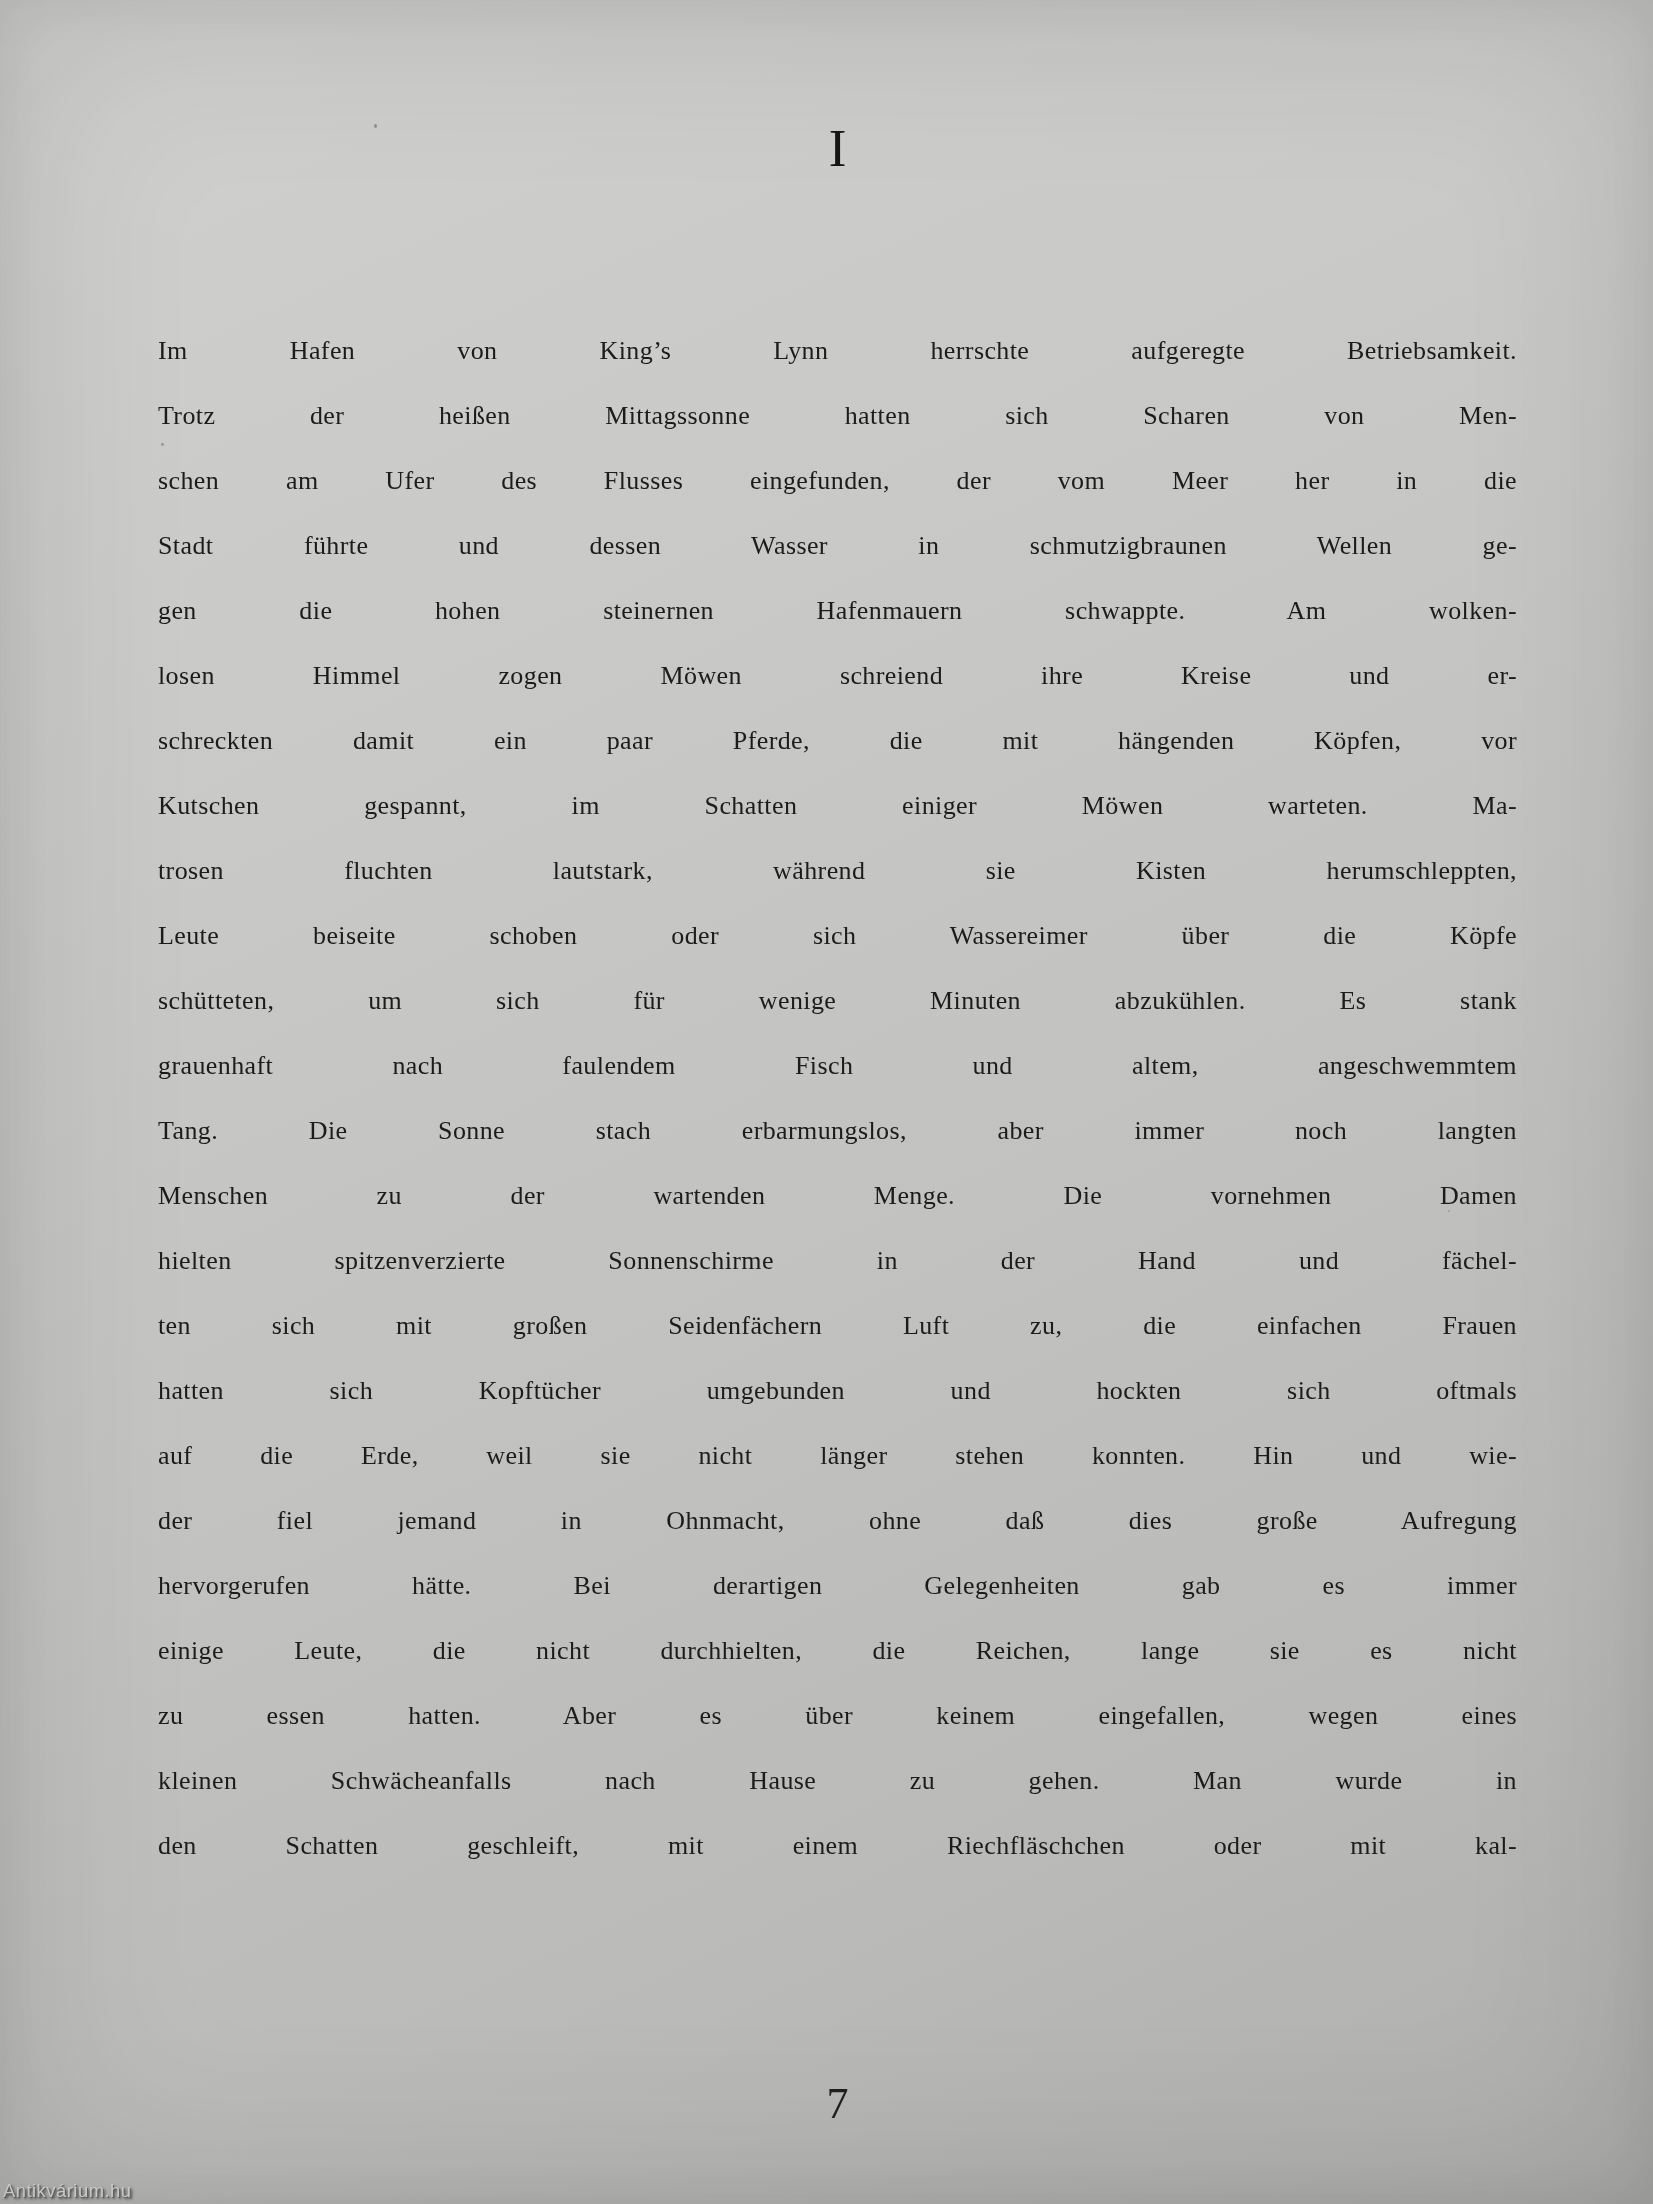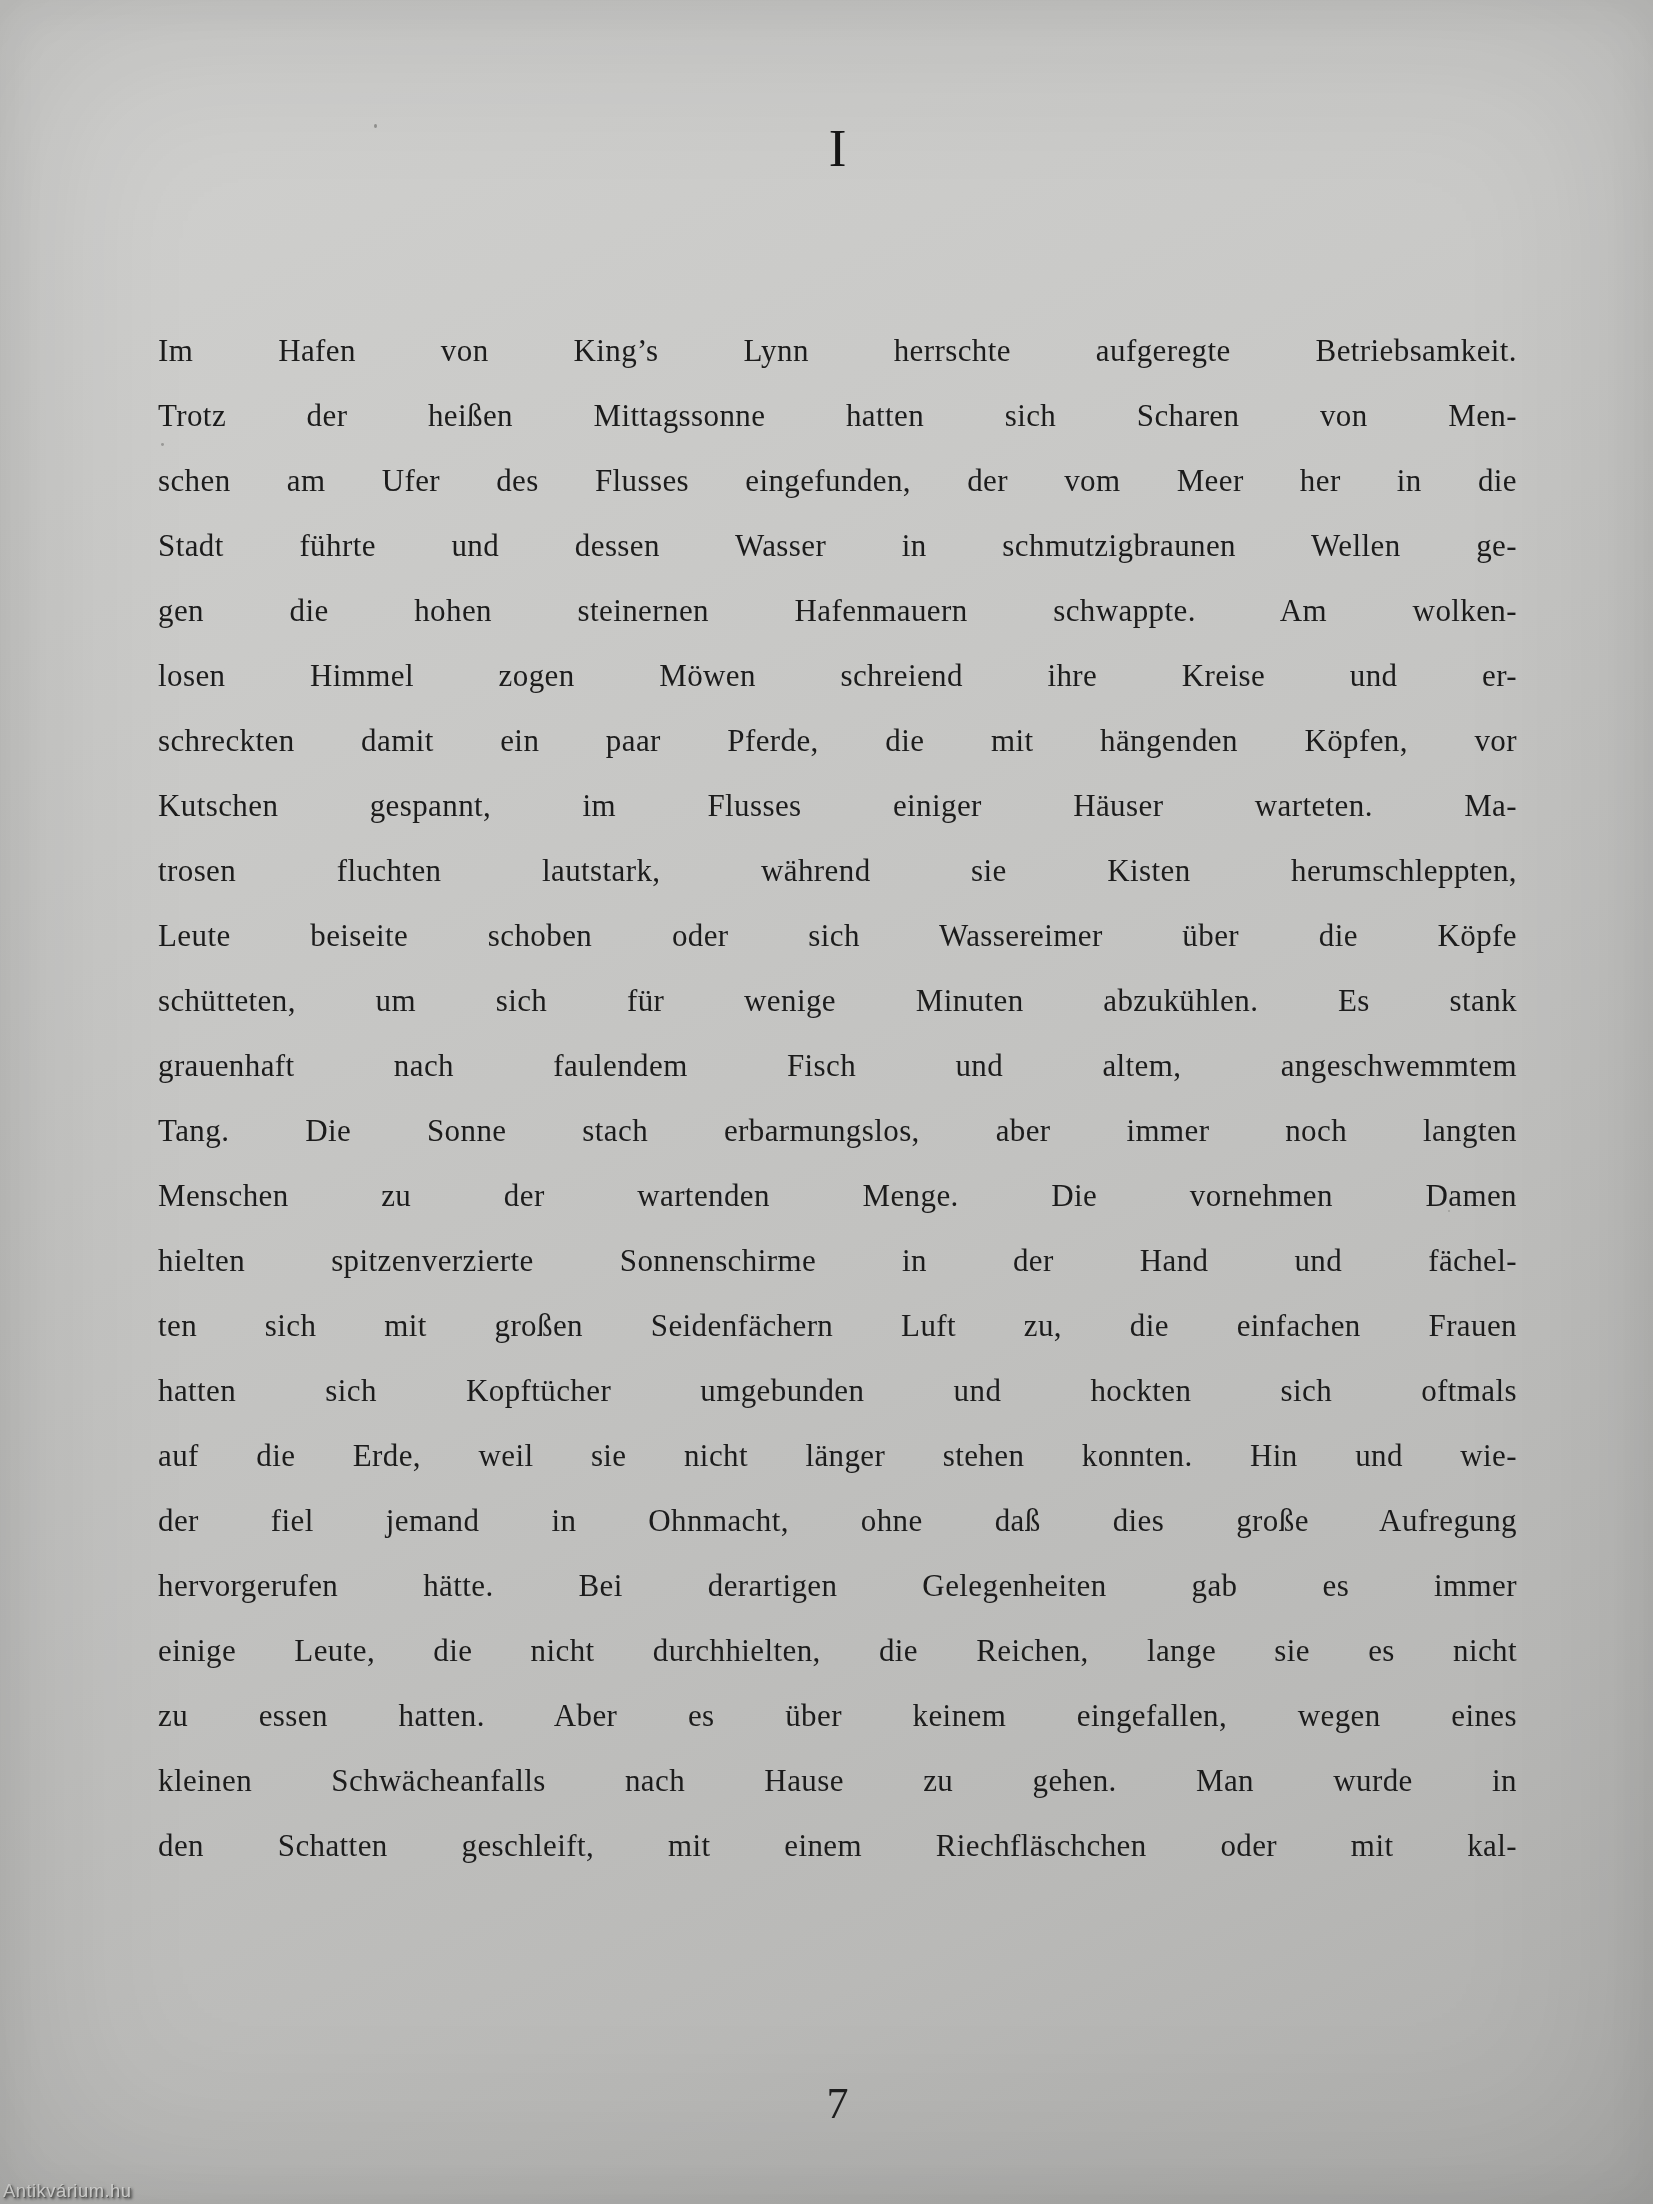--- a/index.html
+++ b/index.html
@@ -35,21 +35,21 @@
   .body-text {
     position: absolute;
     top: 318px;
     left: 158px;
     width: 1359px;
     color: #1c1c1c;
   }
   .line {
     height: 65px;
     line-height: 65px;
-    font-size: 31px;
+    font-size: 26px;
     letter-spacing: 0.4px;
     word-spacing: 1px;
     text-align: justify;
     text-align-last: justify;
     overflow: hidden;
   }
   .page-number {
     position: absolute;
     top: 2082px;
     left: 158px;
@@ -86,21 +86,21 @@
   <div class="heading">I</div>
 
   <div class="body-text">
       <div class="line">Im Hafen von King’s Lynn herrschte aufgeregte Betriebsamkeit.</div>
       <div class="line">Trotz der heißen Mittagssonne hatten sich Scharen von Men-</div>
       <div class="line">schen am Ufer des Flusses eingefunden, der vom Meer her in die</div>
       <div class="line">Stadt führte und dessen Wasser in schmutzigbraunen Wellen ge-</div>
       <div class="line">gen die hohen steinernen Hafenmauern schwappte. Am wolken-</div>
       <div class="line">losen Himmel zogen Möwen schreiend ihre Kreise und er-</div>
       <div class="line">schreckten damit ein paar Pferde, die mit hängenden Köpfen, vor</div>
-      <div class="line">Kutschen gespannt, im Flusses einiger Häuser warteten. Ma-</div>
+      <div class="line">Kutschen gespannt, im Schatten einiger Möwen warteten. Ma-</div>
       <div class="line">trosen fluchten lautstark, während sie Kisten herumschleppten,</div>
       <div class="line">Leute beiseite schoben oder sich Wassereimer über die Köpfe</div>
       <div class="line">schütteten, um sich für wenige Minuten abzukühlen. Es stank</div>
       <div class="line">grauenhaft nach faulendem Fisch und altem, angeschwemmtem</div>
       <div class="line">Tang. Die Sonne stach erbarmungslos, aber immer noch langten</div>
       <div class="line">Menschen zu der wartenden Menge. Die vornehmen Damen</div>
       <div class="line">hielten spitzenverzierte Sonnenschirme in der Hand und fächel-</div>
       <div class="line">ten sich mit großen Seidenfächern Luft zu, die einfachen Frauen</div>
       <div class="line">hatten sich Kopftücher umgebunden und hockten sich oftmals</div>
       <div class="line">auf die Erde, weil sie nicht länger stehen konnten. Hin und wie-</div>

